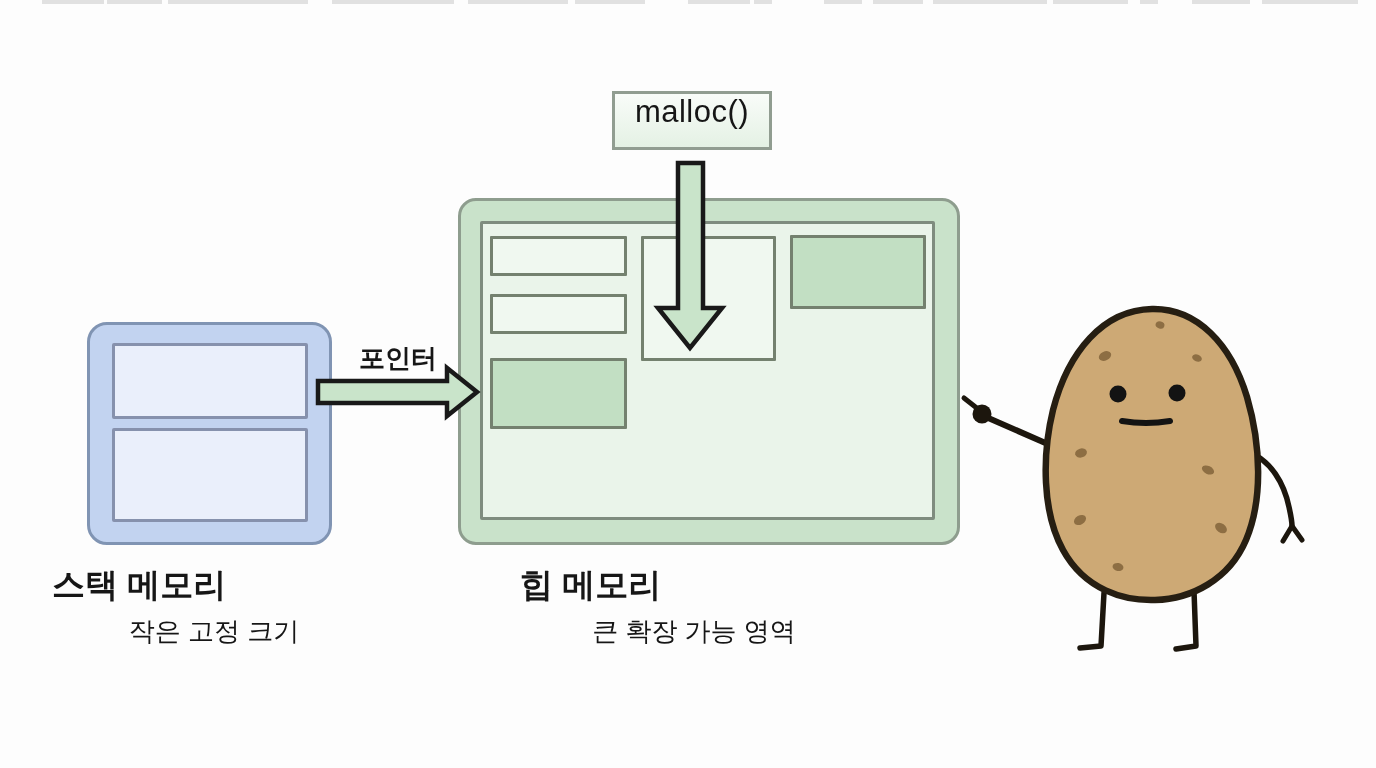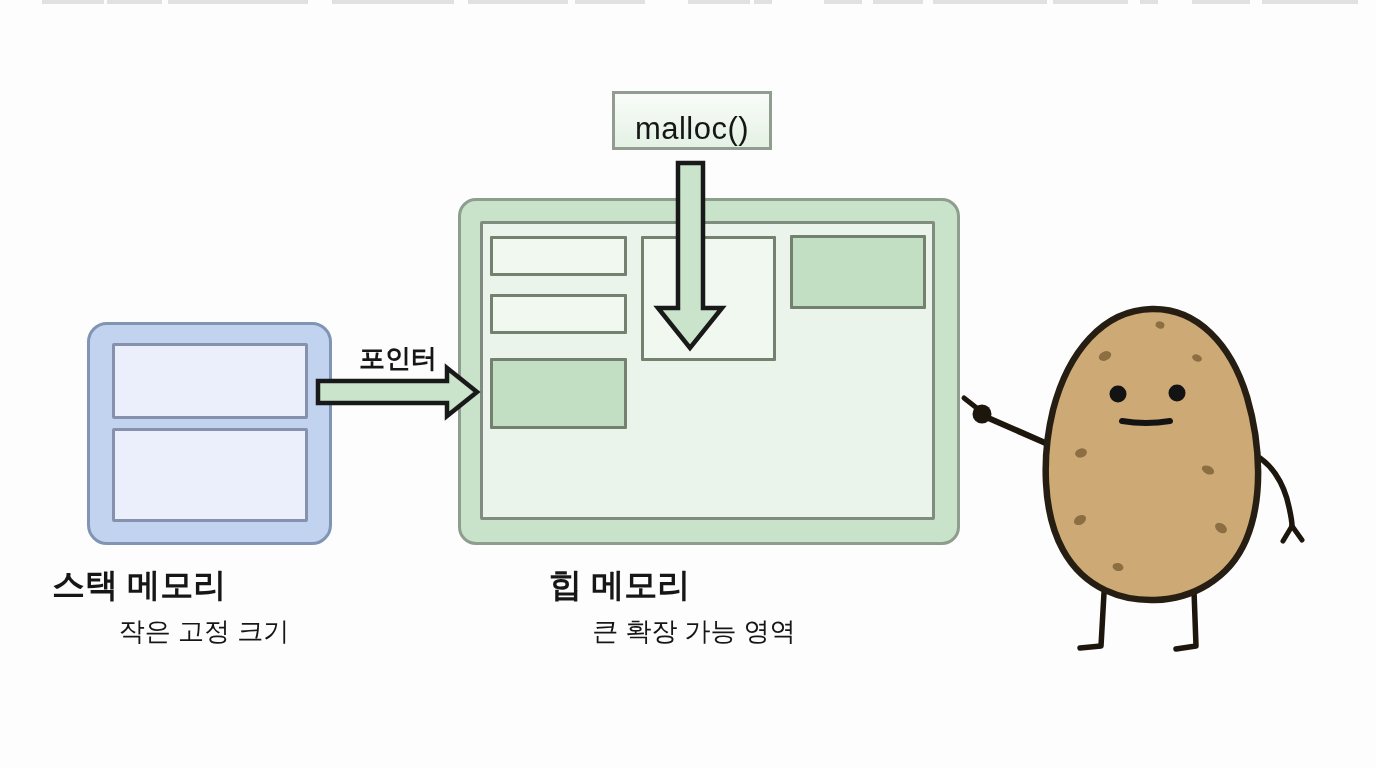--- a/index.html
+++ b/index.html
@@ -22,21 +22,21 @@
     color:var(--ink);overflow:hidden;position:relative;
   }
   .abs{position:absolute;}
   
   .artifact{position:absolute;top:0;height:4px;background:var(--artifact);opacity:.75;}
   
   .malloc-box{
     left:612px;top:91px;width:160px;height:59px;
     background:linear-gradient(var(--malloc-fill-top),var(--malloc-fill-bot));
     border:3px solid var(--malloc-border);
-    display:flex;align-items:flex-end;justify-content:center;
+    display:flex;align-items:flex-start;justify-content:center;
     box-sizing:border-box;
   }
   .malloc-box span{font-size:31px;letter-spacing:.5px;}
   
   .heap-box{
     left:458px;top:198px;width:502px;height:347px;
     background:var(--heap-fill);border:3px solid var(--heap-border);
     border-radius:18px;box-sizing:border-box;
   }
   .heap-panel{
@@ -59,22 +59,22 @@
     border-radius:20px;box-sizing:border-box;
   }
   .slot{box-sizing:border-box;border:3px solid var(--slot-border);background:var(--slot-fill);border-radius:2px;}
   .slot-1{left:112px;top:343px;width:196px;height:76px;}
   .slot-2{left:112px;top:428px;width:196px;height:94px;}
   
   .pointer-label{left:343px;top:341px;width:110px;text-align:center;font-size:26px;font-weight:bold;}
   .title{width:320px;font-size:33px;font-weight:700;top:563px;}
   .subtitle{width:320px;text-align:center;font-size:26px;top:614px;}
   .stack-title{left:52px;}
-  .stack-subtitle{left:44px;text-align:center;}
-  .heap-title{left:549px;}
+  .stack-subtitle{left:54px;text-align:center;}
+  .heap-title{left:520px;}
   .heap-subtitle{left:534px;}
   
   svg.overlay{position:absolute;left:0;top:0;width:1376px;height:768px;pointer-events:none;}
 </style>
 </head>
 <body>
 
 <div>
   <div class="artifact" style="left:42px;width:62px"></div>
   <div class="artifact" style="left:107px;width:55px"></div>

